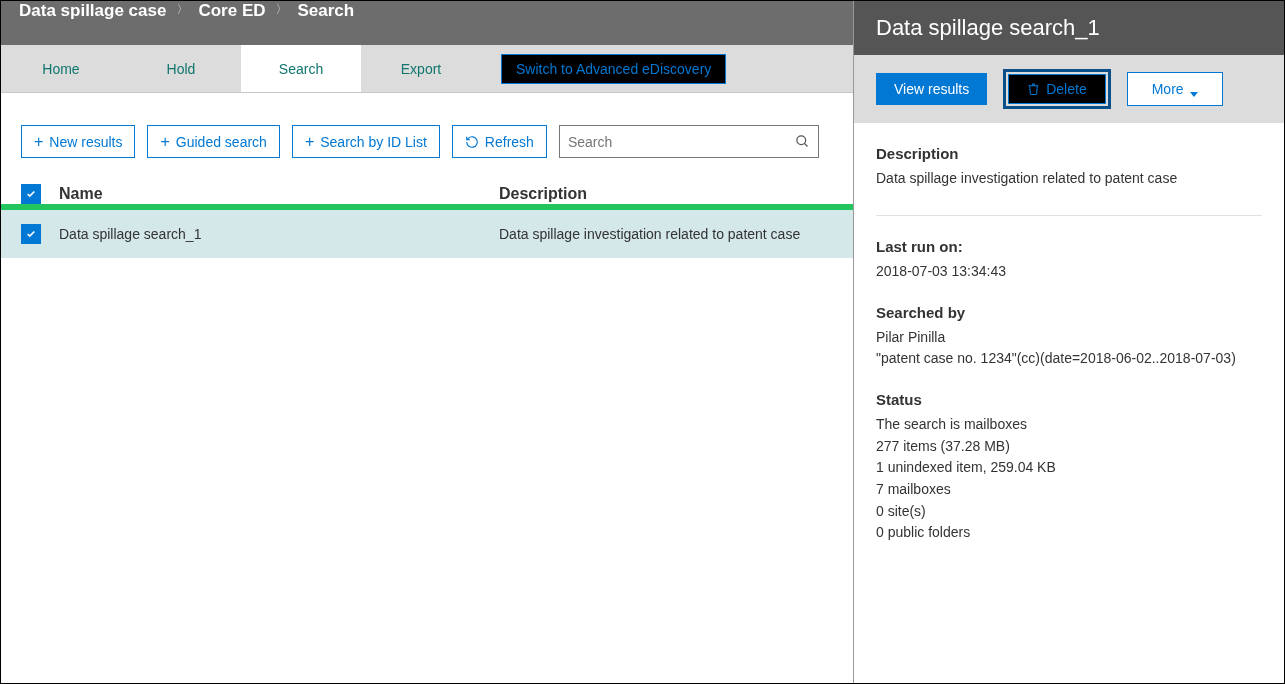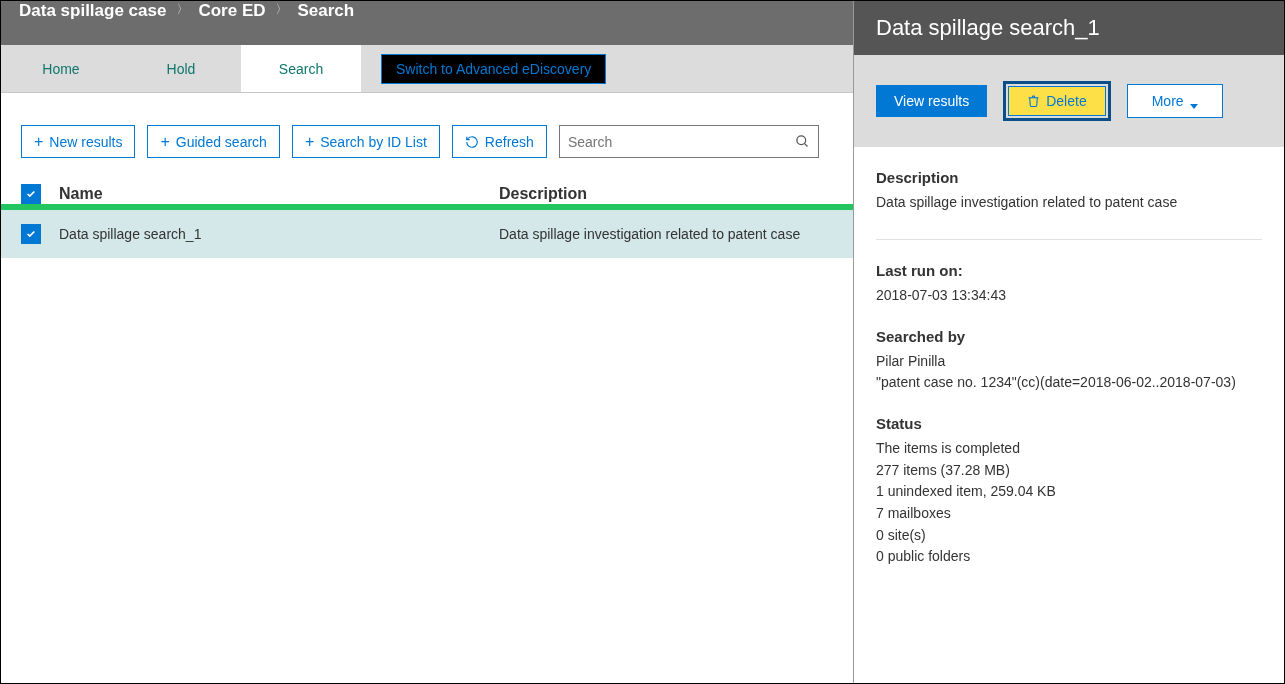--- a/index.html
+++ b/index.html
@@ -144,39 +144,39 @@
     background: #555;
     color: #fff;
     font-size: 22px;
     padding: 14px 22px;
     font-weight: 400;
   }
   .detail-actions {
     background: #dcdcdc;
     display: flex;
     gap: 16px;
-    padding: 26px 22px;
+    padding: 14px 22px;
     align-items: center;
   }
   .btn-primary {
     background: #0078d4;
     color: #fff;
     border: none;
     padding: 8px 18px;
     cursor: pointer;
     font-size: 14px;
   }
   .btn-delete-wrap {
     border: 3px solid #0b4f8a;
     padding: 2px;
     display: inline-flex;
   }
   .btn-delete {
     border: 1px solid #0078d4;
-    background: #fde047;
+    background: #000000;
     color: #0078d4;
     padding: 6px 18px;
     display: inline-flex;
     align-items: center;
     gap: 6px;
     cursor: pointer;
     font-size: 14px;
   }
   .btn-more {
     border: 1px solid #0078d4;
@@ -229,20 +229,21 @@
       <span class="sep">〉</span>
       <span class="crumb">Core ED</span>
       <span class="sep">〉</span>
       <span class="crumb">Search</span>
     </div>
 
     <div class="tab-bar">
       <div class="tab">Home</div>
       <div class="tab">Hold</div>
       <div class="tab active">Search</div>
+      <div class="tab">Export</div>
       <button class="adv-btn">Switch to Advanced eDiscovery</button>
     </div>
 
     <div class="toolbar">
       <button class="btn-outline">
         <span class="plus">+</span>
         <span>New results</span>
       </button>
       <button class="btn-outline">
         <span class="plus">+</span>
@@ -318,21 +319,21 @@
       <h4>Description</h4>
       <div class="val">Data spillage investigation related to patent case</div>
       <hr>
       <h4>Last run on:</h4>
       <div class="val">2018-07-03 13:34:43</div>
       <h4>Searched by</h4>
       <div class="val">Pilar Pinilla</div>
       <div class="val">"patent case no. 1234"(cc)(date=2018-06-02..2018-07-03)</div>
       <h4>Status</h4>
       <div class="status-block">
-        <div>The items is completed</div>
+        <div>The search is mailboxes</div>
         <div>277 items (37.28 MB)</div>
         <div>1 unindexed item, 259.04 KB</div>
         <div>7 mailboxes</div>
         <div>0 site(s)</div>
         <div>0 public folders</div>
       </div>
     </div>
   </div>
 </div>
 

